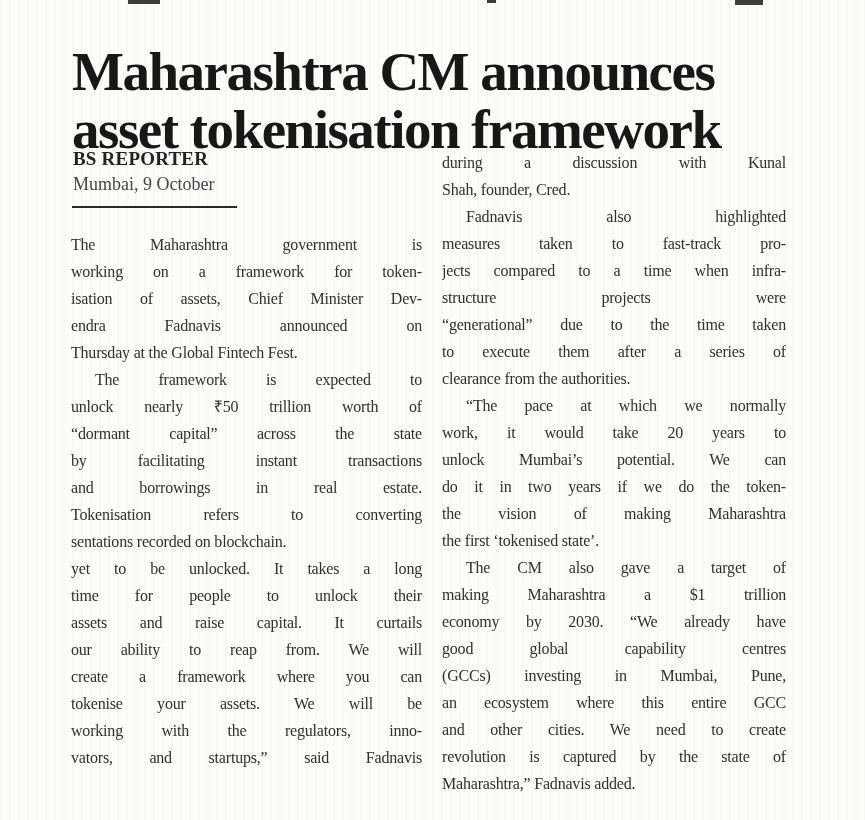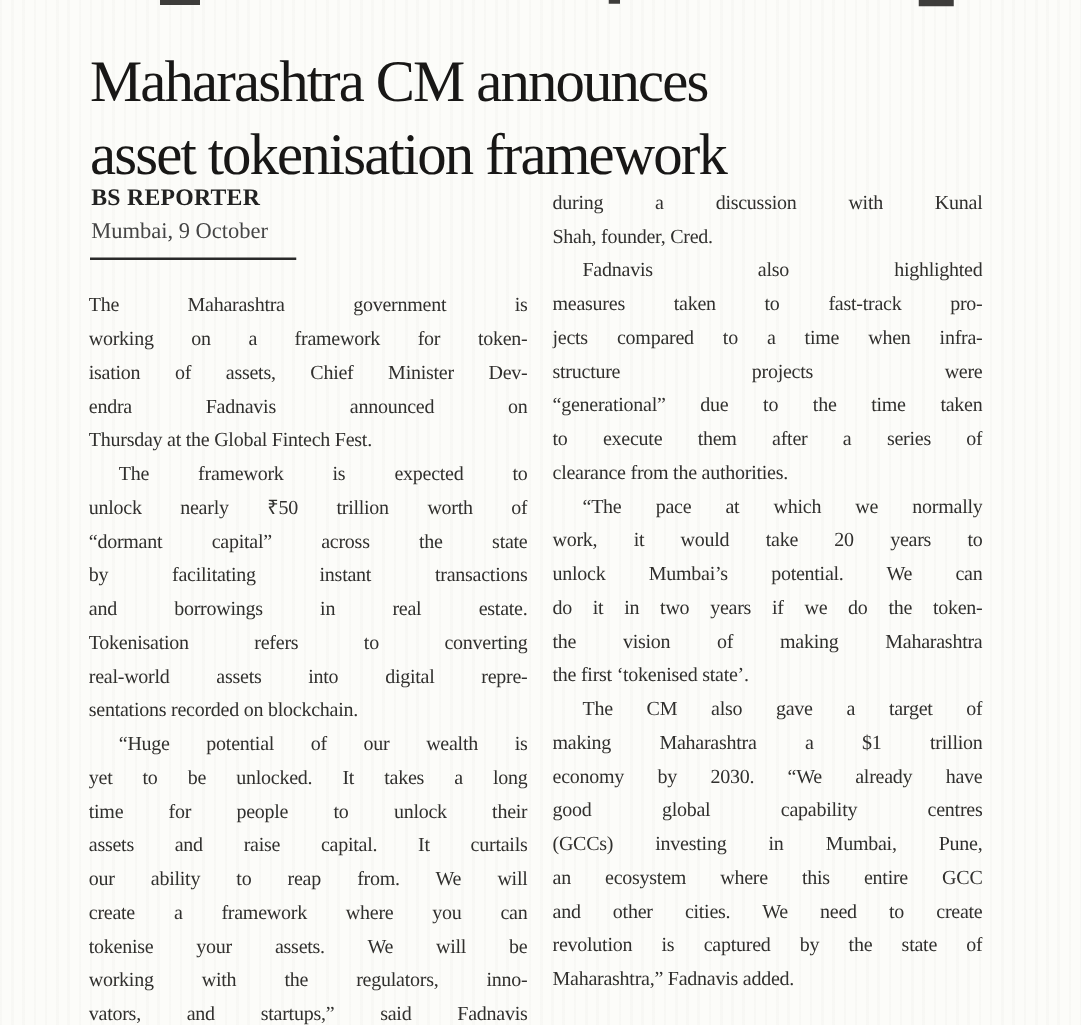--- a/index.html
+++ b/index.html
@@ -23,22 +23,22 @@
     position: absolute;
     background: #1c1b1a;
     opacity: 0.85;
   }
   .headline {
     position: absolute;
     left: 72px;
     top: 6px;
     width: 730px;
     color: #181716;
-    font-weight: 400;
-    font-size: 47px;
+    font-weight: 700;
+    font-size: 55px;
     line-height: 58px;
     letter-spacing: -1.5px;
   }
   .byline-block {
     position: absolute;
     left: 73px;
     top: 148px;
     font-family: Liberation Serif, serif;
   }
   .byline {
@@ -117,23 +117,21 @@
       <div class="line">working on a framework for token-</div>
       <div class="line">isation of assets, Chief Minister Dev-</div>
       <div class="line">endra Fadnavis announced on</div>
       <div class="line flush">Thursday at the Global Fintech Fest.</div>
       <div class="line indent">The framework is expected to</div>
       <div class="line">unlock nearly ₹50 trillion worth of</div>
       <div class="line">“dormant capital” across the state</div>
       <div class="line">by facilitating instant transactions</div>
       <div class="line">and borrowings in real estate.</div>
       <div class="line">Tokenisation refers to converting</div>
-      <div class="line">real-world assets into digital repre-</div>
       <div class="line flush">sentations recorded on blockchain.</div>
-      <div class="line indent">“Huge potential of our wealth is</div>
       <div class="line">yet to be unlocked. It takes a long</div>
       <div class="line">time for people to unlock their</div>
       <div class="line">assets and raise capital. It curtails</div>
       <div class="line">our ability to reap from. We will</div>
       <div class="line">create a framework where you can</div>
       <div class="line">tokenise your assets. We will be</div>
       <div class="line">working with the regulators, inno-</div>
       <div class="line">vators, and startups,” said Fadnavis</div>
     </div>
   <div class="column col-right" id="col1">

